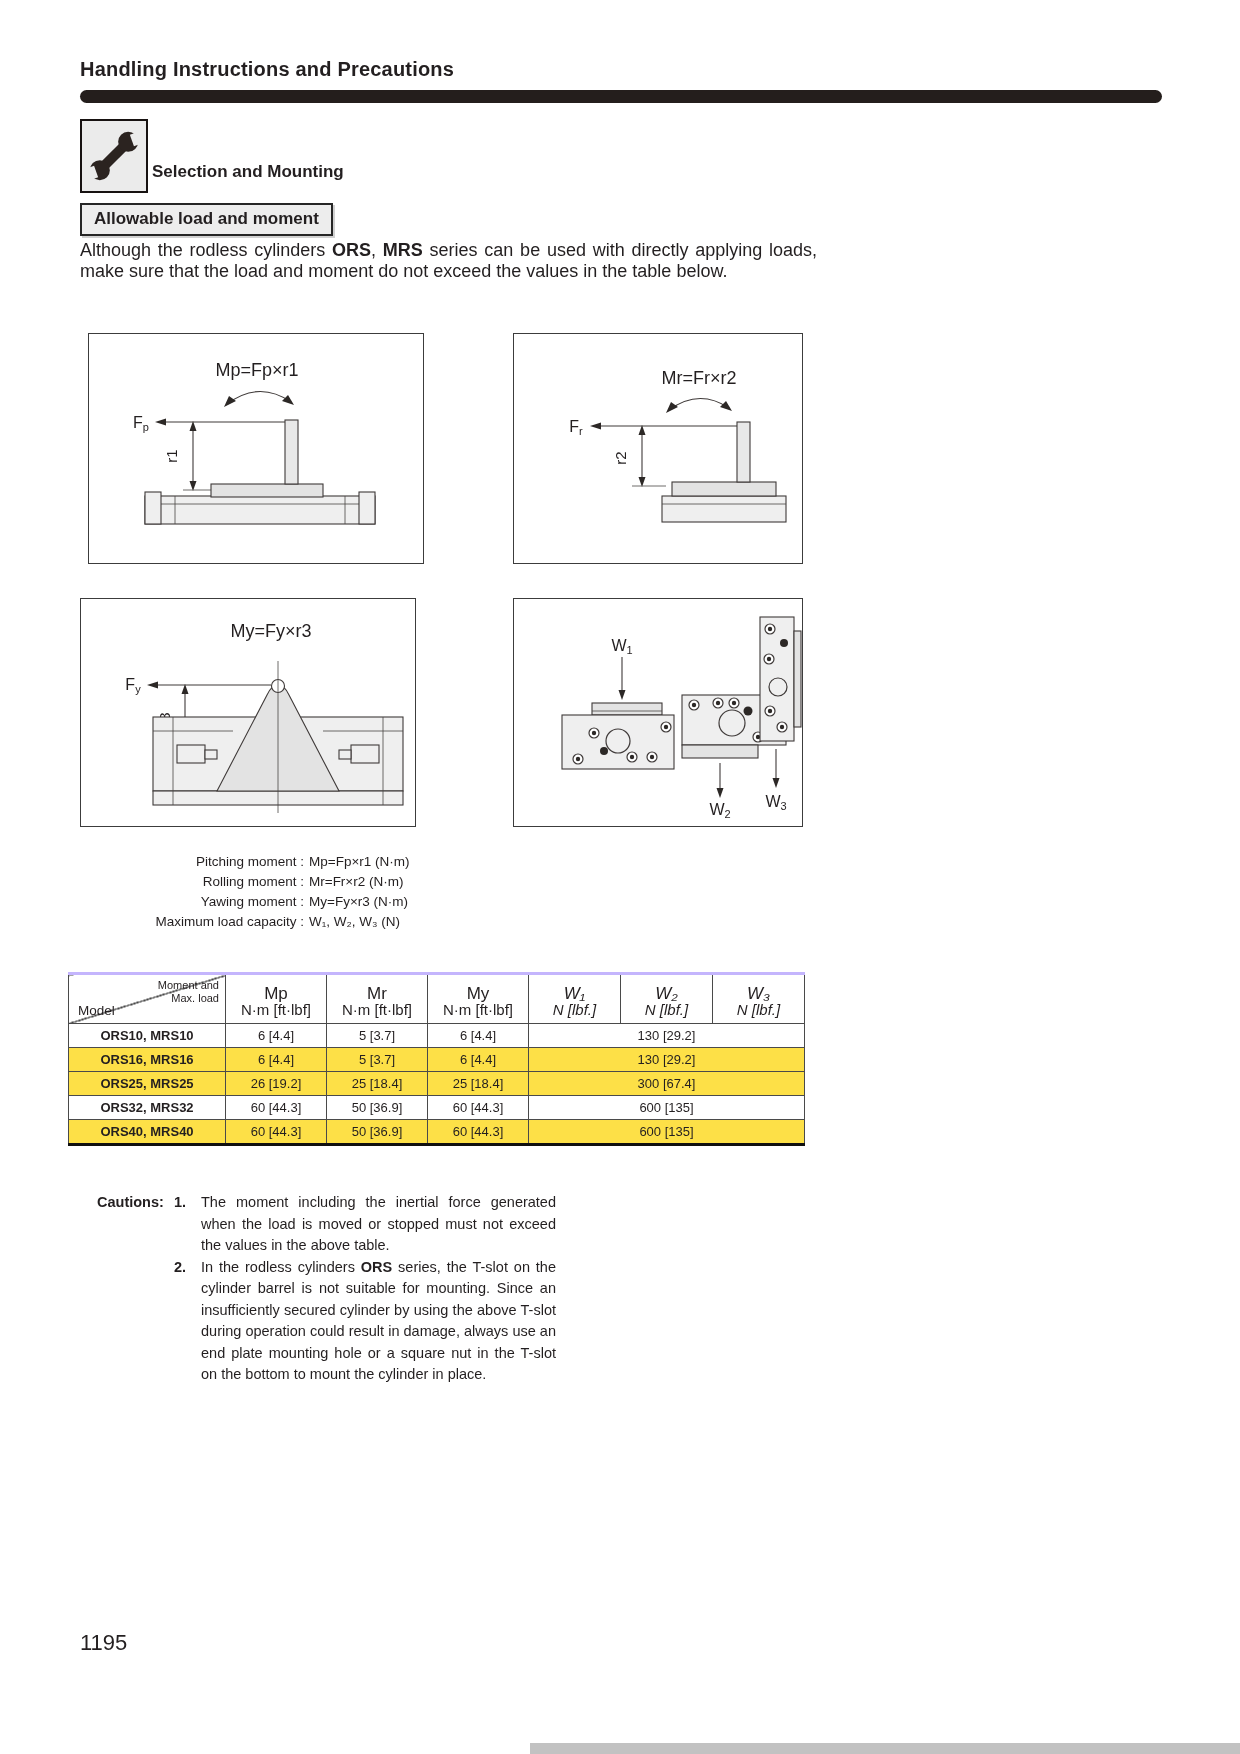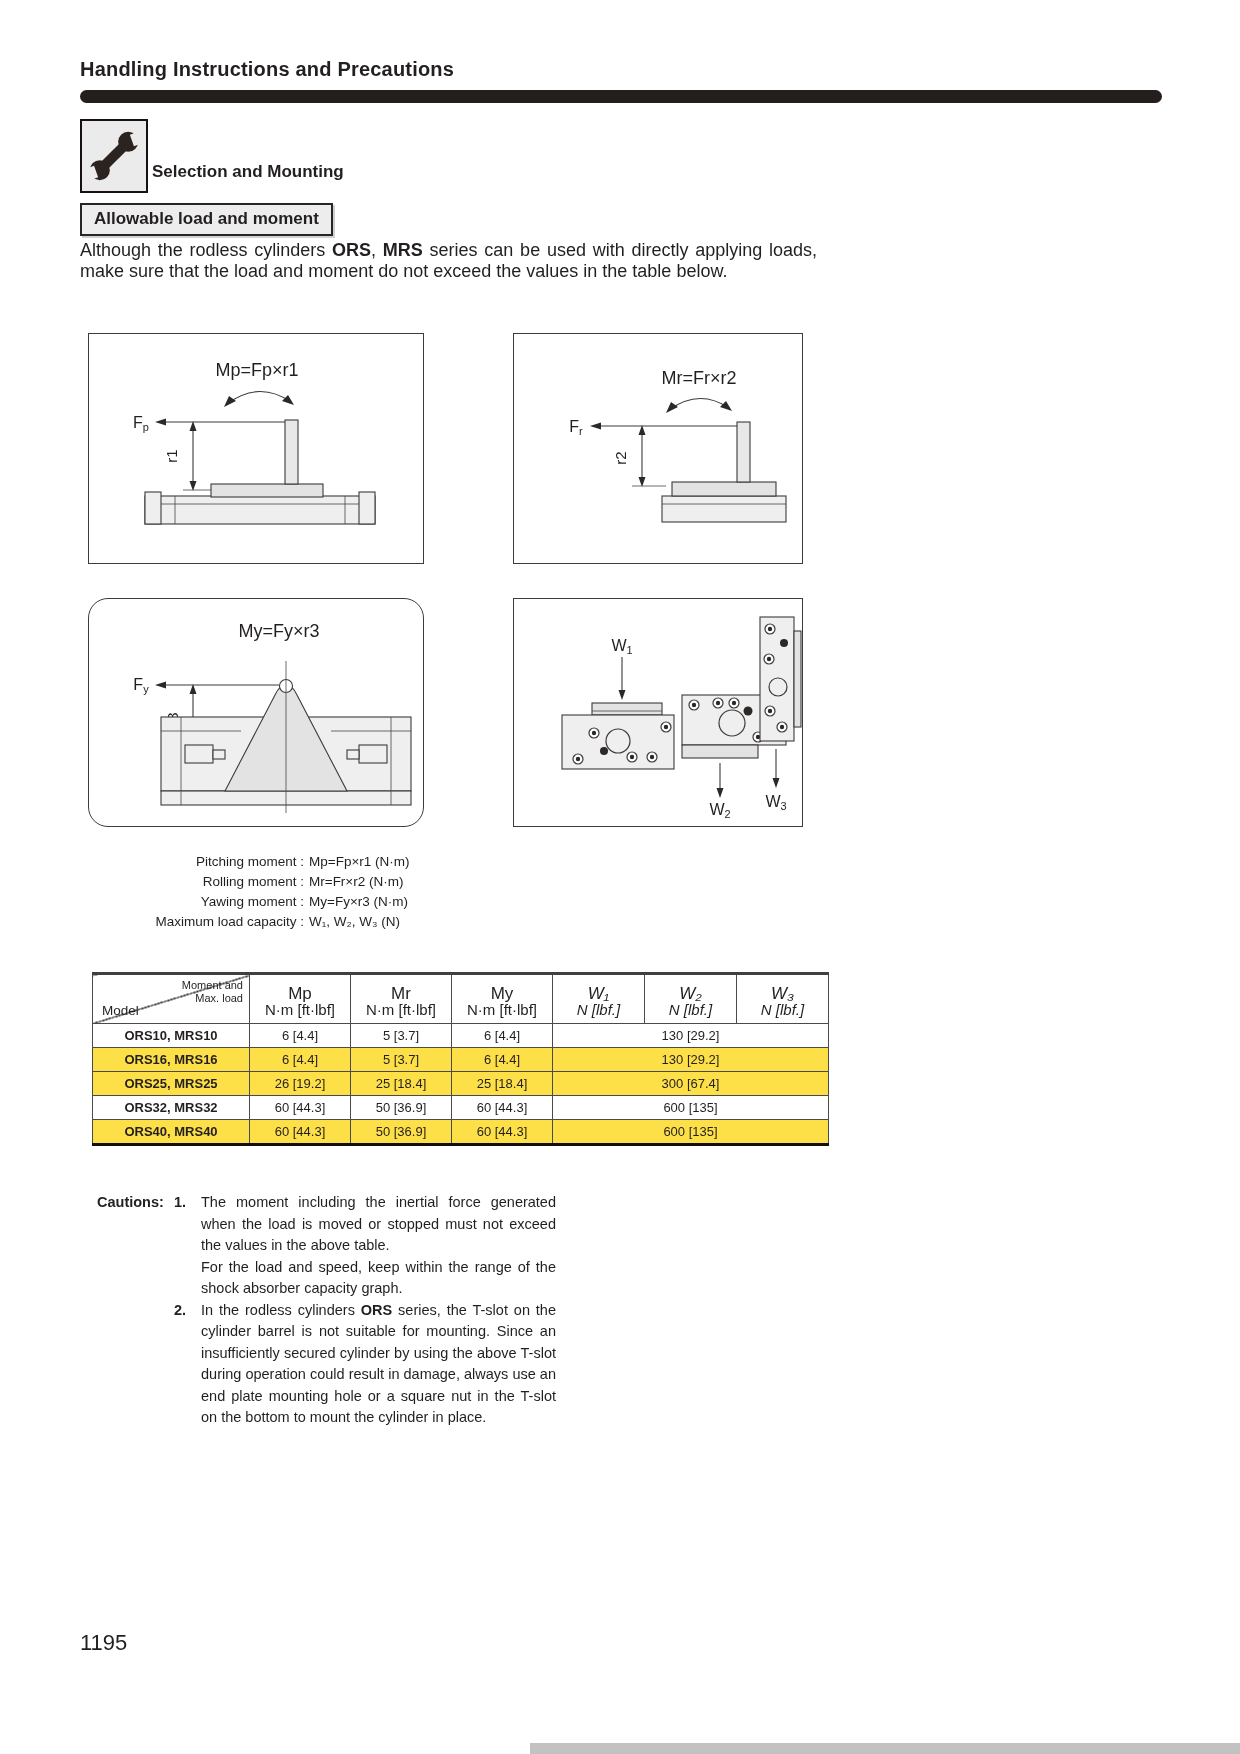--- a/index.html
+++ b/index.html
@@ -20,21 +20,21 @@
   .subheading-box { left:80px; top:203px; border:2px solid #262626; background:#ededed;
                     padding:4px 12px 5px 12px; font-size:17px; font-weight:bold;
                     box-shadow:2px 2px 0 rgba(0,0,0,0.18); }
 
   .intro { left:80px; top:240px; width:737px; font-size:18px; line-height:21px; text-align:justify; }
   .b { font-weight:bold; }
 
   .diagram { border:1.5px solid #3c3c3c; background:#ffffff; }
   .d1 { left:88px;  top:333px; width:334px; height:229px; }
   .d2 { left:513px; top:333px; width:288px; height:229px; }
-  .d3 { left:88px;  top:598px; width:334px; height:227px;border-radius:20px; }
+  .d3 { left:80px;  top:598px; width:334px; height:227px; }
   .d4 { left:513px; top:598px; width:288px; height:227px; }
   .diagram svg { display:block; width:100%; height:100%; }
 
   svg text { fill:#231f20; }
   .svg-formula { font-size:18px; }
   .svg-label  { font-size:16px; }
   .svg-sub    { font-size:11px; }
   .svg-dim    { font-size:15px; }
   .ln   { stroke:#3f3a39; stroke-width:1.1; fill:none; }
   .thin { stroke:#4a4645; stroke-width:0.8; fill:none; }
@@ -44,22 +44,22 @@
   .arrowhead  { fill:#2c2826; stroke:none; }
   .bolt-outer { fill:#ffffff; stroke:#3f3a39; stroke-width:1.2; }
   .bolt-inner { fill:#2c2826; stroke:none; }
   .big-hole   { fill:none; stroke:#3f3a39; stroke-width:1.2; }
 
   .legend { left:80px; top:852px; font-size:13.5px; line-height:20px; border-collapse:collapse; }
   .legend td { padding:0; vertical-align:top; }
   .legend .lg-label { width:224px; text-align:right; padding-right:5px; }
   .legend .lg-value { text-align:left; }
 
-  .moment-table { left:92px; top:972px; width:729px; border-collapse:collapse; table-layout:fixed;
-                  border-top:3px solid #404040; border-bottom:3px solid #101010; font-size:13px; }
+  .moment-table { left:68px; top:972px; width:729px; border-collapse:collapse; table-layout:fixed;
+                  border-top:3px solid #c4b5fd; border-bottom:3px solid #101010; font-size:13px; }
   .moment-table th, .moment-table td { border:1px solid #4a4a4a; padding:0; text-align:center; vertical-align:middle; }
   .moment-table thead th { height:48px; font-weight:normal; }
   .moment-table tbody td { height:23px; }
   .col-model { width:156px; } .col-m { width:100px; } .col-w { width:91px;font-style:italic; }
   .hdr-name { display:block; font-size:17px; line-height:16px; margin-top:5px; }
   .hdr-unit { display:block; font-size:15px; line-height:15px; }
   .corner-cell { position:relative;
     background-image:linear-gradient(to bottom right, transparent calc(50% - 0.7px), #4a4a4a calc(50% - 0.7px), #4a4a4a calc(50% + 0.7px), transparent calc(50% + 0.7px)); }
   .corner-top { position:absolute; top:4px; right:6px; text-align:right; font-size:11px; line-height:13px; }
   .corner-bottom { position:absolute; bottom:5px; left:9px; font-size:13.5px; }
@@ -335,21 +335,20 @@
         <td colspan="3">600 [135]</td>
       </tr>
     </tbody>
   </table>
 
   <div class="abs cautions">
     <div class="cau-label">Cautions:</div>
     <div class="cau-num">1.</div>
     <div class="cau-text">
       <p>The moment including the inertial force generated when the load is moved or stopped must not exceed the values in the above table.</p>
-      <p>For the load and speed, keep within the range of the shock absorber capacity graph.</p>
     </div>
     <div></div>
     <div class="cau-num">2.</div>
     <div class="cau-text">
       <p><span>In the rodless cylinders </span><span class="b">ORS</span><span> series, the T-slot on the cylinder barrel is not suitable for mounting. Since an insufficiently secured cylinder by using the above T-slot during operation could result in damage, always use an end plate mounting hole or a square nut in the T-slot on the bottom to mount the cylinder in place.</span></p>
     </div>
   </div>
 
   <div class="abs page-number">1195</div>
   <div class="abs bottom-edge"></div>

